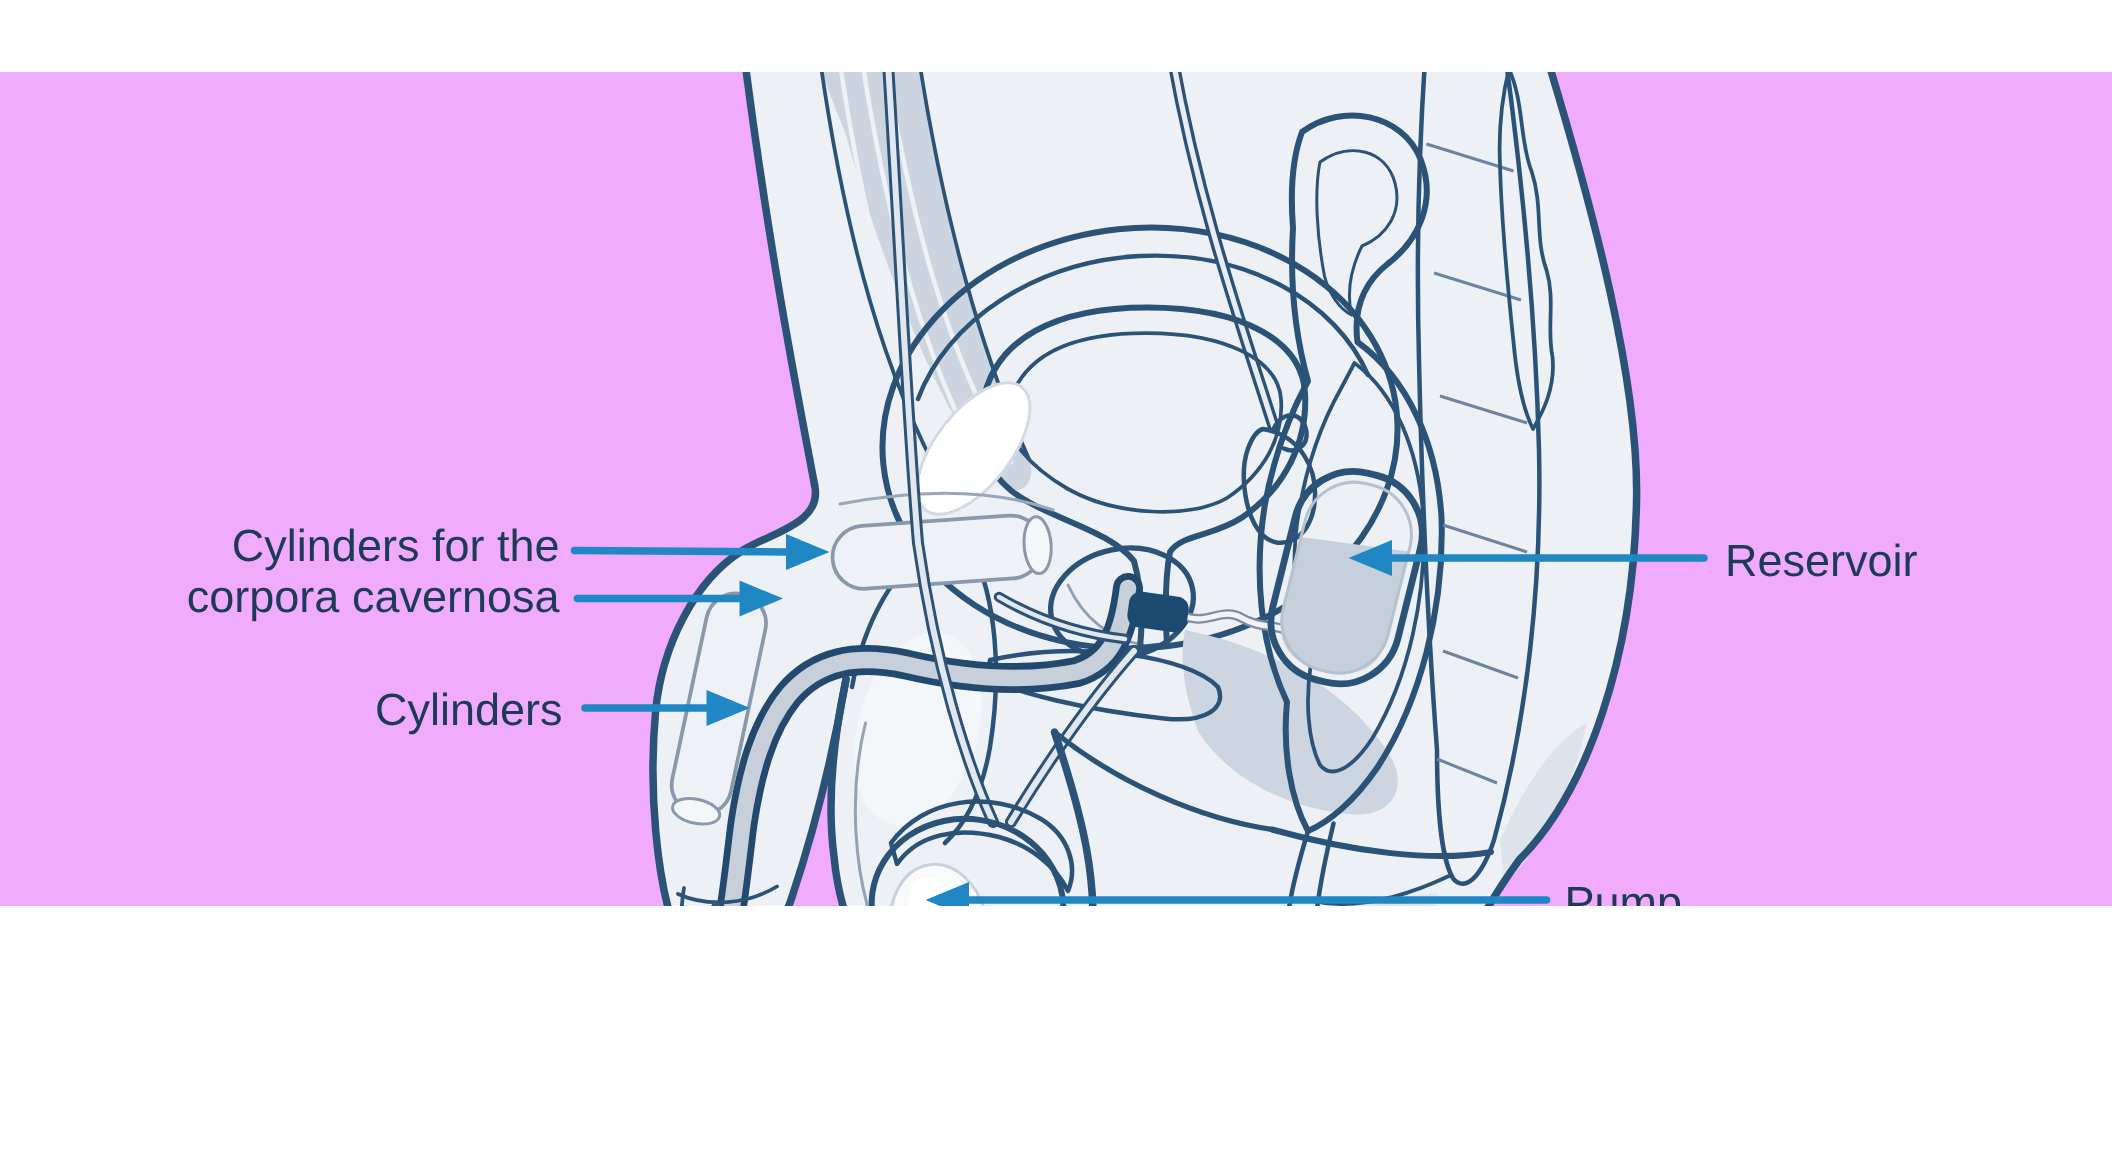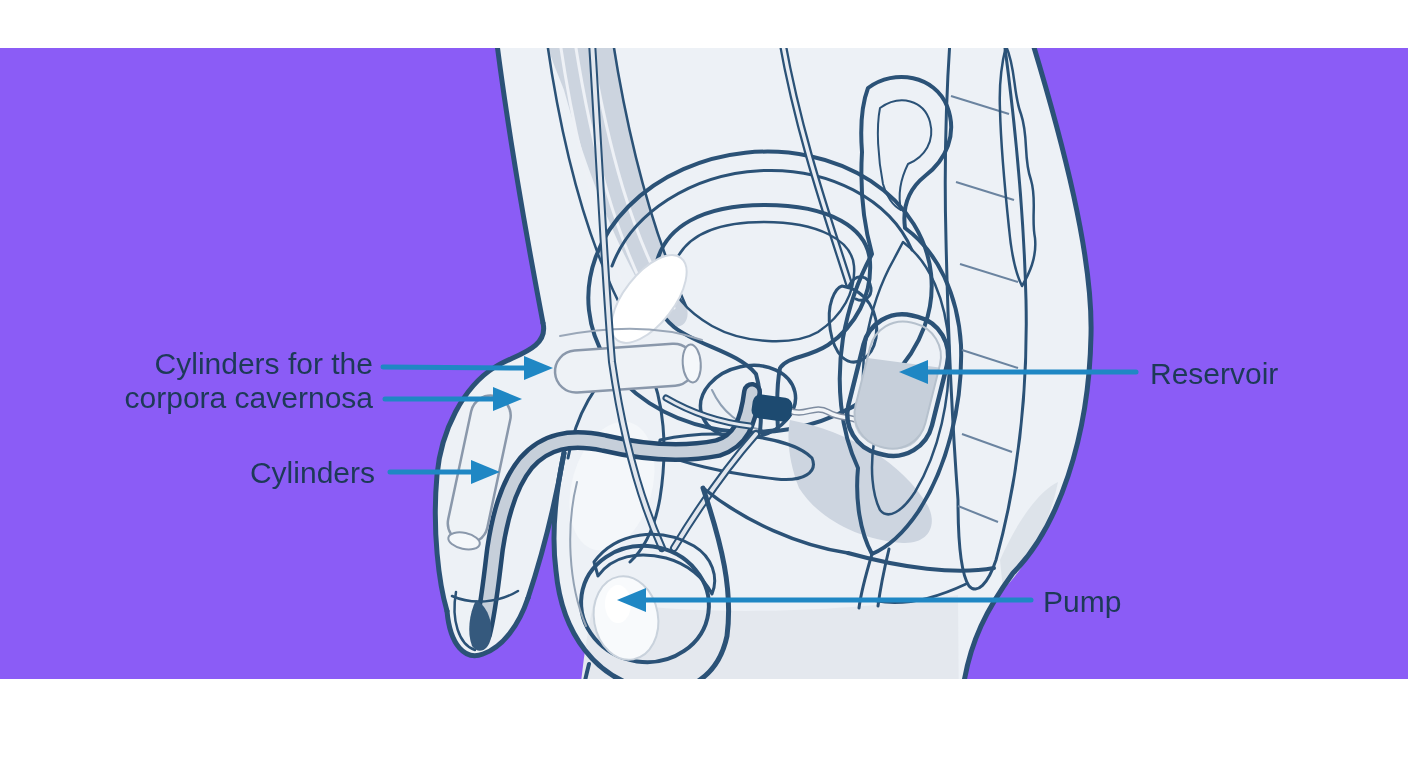--- a/index.html
+++ b/index.html
@@ -1,16 +1,16 @@
 <!DOCTYPE html>
 <html><head>
 <meta charset="utf-8">
 <style>
   html,body{margin:0;padding:0;background:#fff;}
-  #stage{position:relative;width:1408px;height:679px;background:#8b5cf6;overflow:hidden;
+  #stage{position:relative;width:1408px;height:604px;background:#f0abfc;overflow:hidden;
          font-family:"Liberation Sans",sans-serif;}
   svg{display:block;}
   .oln{stroke:#2b5277;fill:none;stroke-linecap:round;stroke-linejoin:round;}
   .w5{stroke-width:5;} .w4{stroke-width:4;} .w35{stroke-width:3.5;} .w3{stroke-width:3;}
   .w25{stroke-width:2.5;} .w2{stroke-width:2;}
   .lbl{font-family:"Liberation Sans",sans-serif;font-size:30px;}
   .arrowline{stroke-width:5;stroke-linecap:round;fill:none;}
 </style>
 </head>
 <body>

